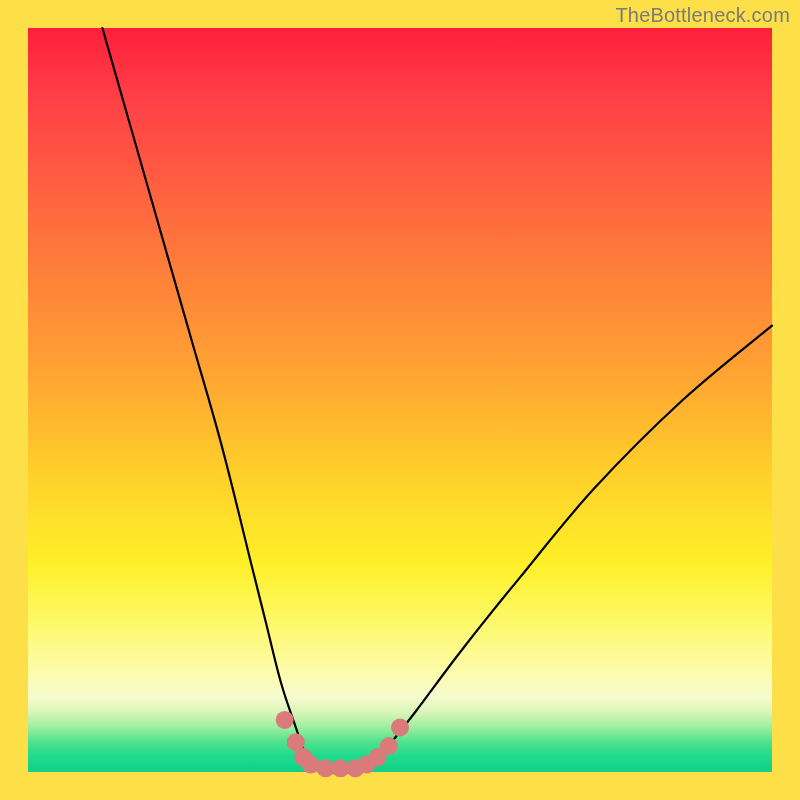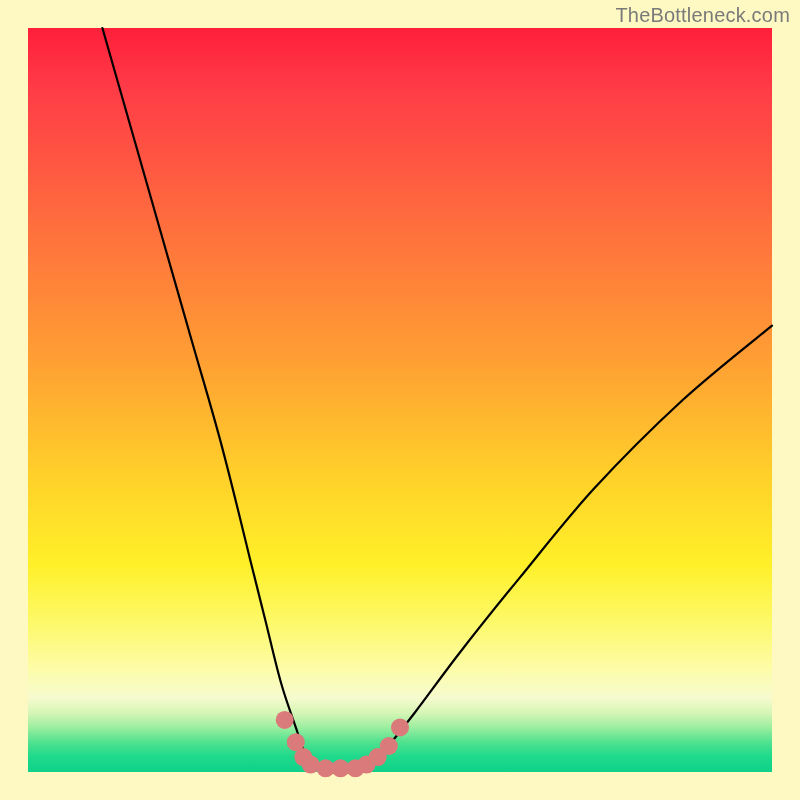--- a/index.html
+++ b/index.html
@@ -10,21 +10,21 @@
     background: #000;
     overflow: hidden;
     font-family: Arial, Helvetica, sans-serif;
   }
   .frame {
     position: absolute;
     left: 0;
     top: 0;
     width: 800px;
     height: 800px;
-    background: #fef9c3;
+    background: #fde047;
   }
   .plot {
     position: absolute;
     left: 28px;
     top: 28px;
     width: 744px;
     height: 744px;
     
     background: linear-gradient(
       to bottom,

